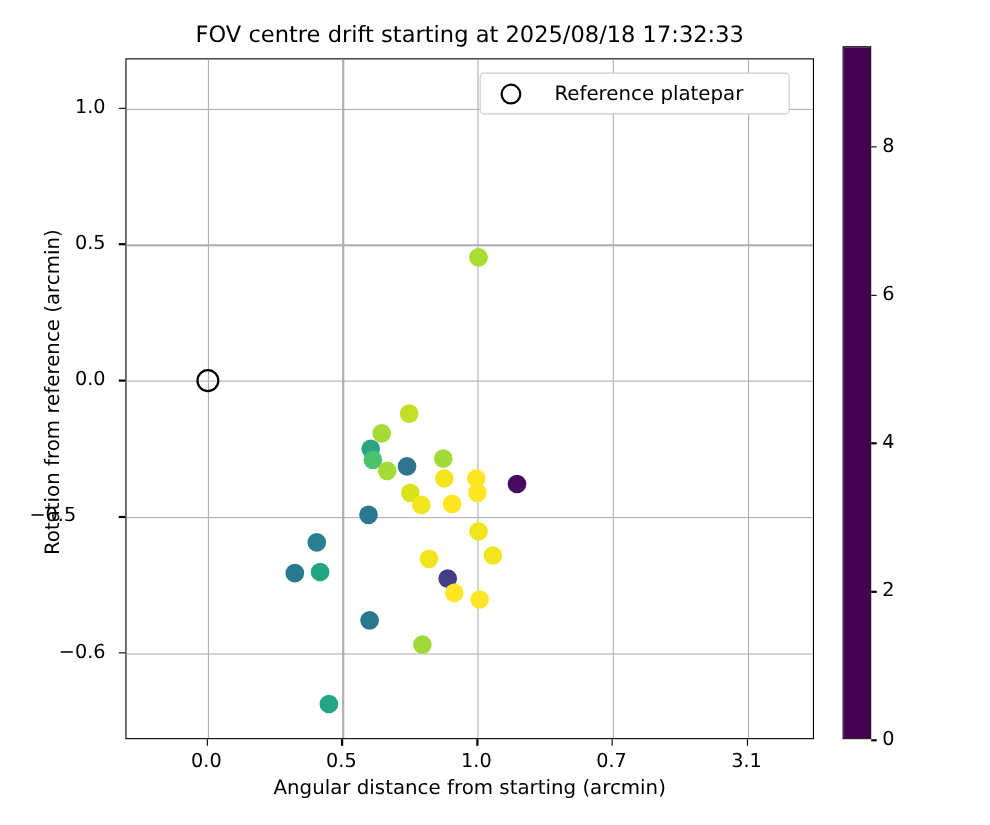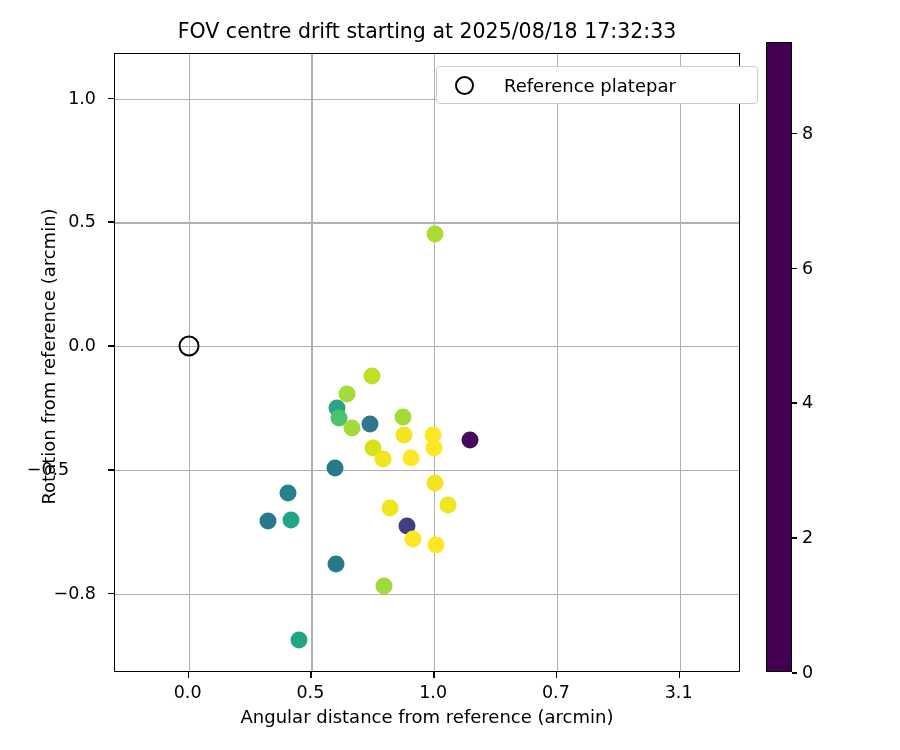--- a/index.html
+++ b/index.html
@@ -123,21 +123,21 @@
     border-radius: 50%;
     background: transparent;
     transform: translate(-50%, -50%);
     box-sizing: border-box;
   }
   
   #legend {
     position: absolute;
     left: 436px;
     top: 66px;
-    width: 322px;
+    width: 282px;
     height: 38px;
     border: 1px solid #cccccc;
     border-radius: 4px;
     background: #ffffff;
     box-sizing: border-box;
     display: flex;
     align-items: center;
     padding-left: 18px;
   }
   #legend-marker {
@@ -247,24 +247,24 @@
       <div class="ticklabel-x" style="left: 678.627px;">3.1</div>
       <div class="tick-y" style="position: absolute; left: 108px; top: 97.568px;"></div>
       <div class="ticklabel-y" style="top: 97.568px;">1.0</div>
       <div class="tick-y" style="position: absolute; left: 108px; top: 221.368px;"></div>
       <div class="ticklabel-y" style="top: 221.368px;">0.5</div>
       <div class="tick-y" style="position: absolute; left: 108px; top: 345.168px;"></div>
       <div class="ticklabel-y" style="top: 345.168px;">0.0</div>
       <div class="tick-y" style="position: absolute; left: 108px; top: 468.968px;"></div>
       <div class="ticklabel-y" style="top: 468.968px; text-align: center;">−0.5</div>
       <div class="tick-y" style="position: absolute; left: 108px; top: 592.768px;"></div>
-      <div class="ticklabel-y" style="top: 592.768px;">−0.8</div>
+      <div class="ticklabel-y" style="top: 592.768px;">−0.6</div>
     </div>
 
-  <div id="xlabel">Angular distance from reference (arcmin)</div>
+  <div id="xlabel">Angular distance from starting (arcmin)</div>
   <div id="ylabel">Rotation from reference (arcmin)</div>
 
   <div id="legend">
     <span id="legend-marker"></span>
     <span id="legend-label">Reference platepar</span>
   </div>
 
   <div id="colorbar">
     <div id="colorbar-gradient" style="background: linear-gradient(rgb(68, 1, 84) 100%, rgb(72, 36, 117) 90%, rgb(65, 68, 135) 80%, rgb(53, 95, 141) 70%, rgb(42, 120, 142) 60%, rgb(33, 145, 140) 50%, rgb(34, 168, 132) 40%, rgb(68, 191, 112) 30%, rgb(122, 209, 81) 20%, rgb(189, 223, 38) 10%, rgb(253, 231, 37) 0%);"></div>
   </div>

